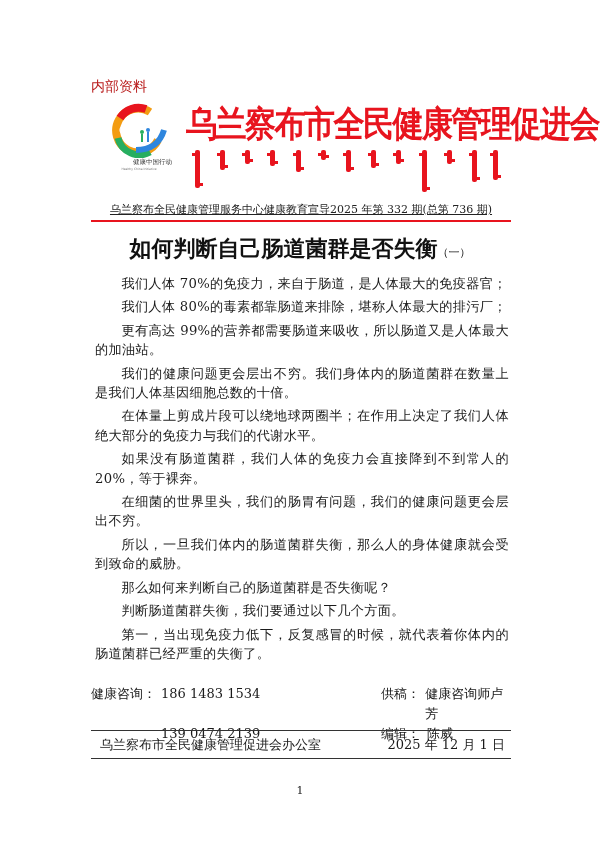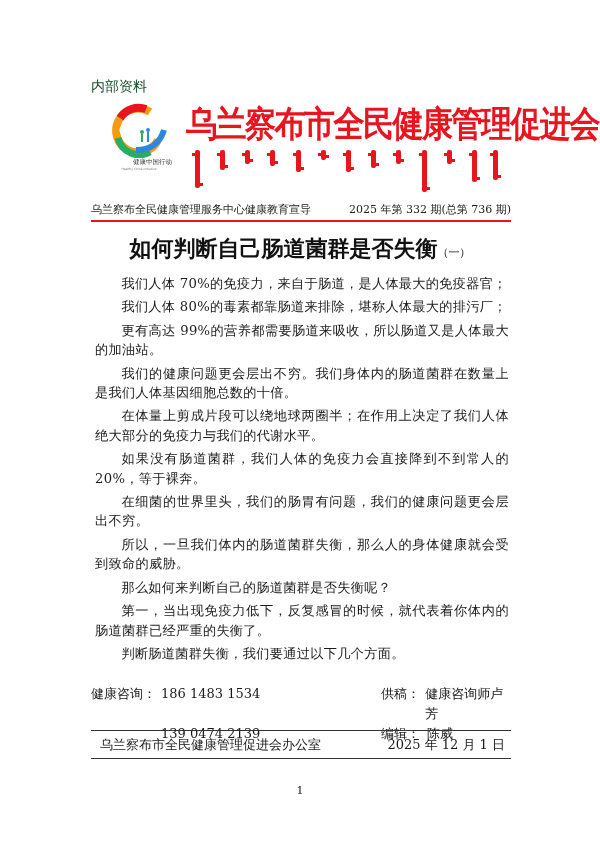--- a/index.html
+++ b/index.html
@@ -4,21 +4,21 @@
   <style>
     html, body { margin: 0; padding: 0; background: #ffffff; }
     body {
       width: 600px; height: 845px; position: relative; overflow: hidden;
       font-family: "DejaVu Serif", "Liberation Serif", serif;
       color: #1a1a1a;
     }
     .abs { position: absolute; }
     .internal-label {
       left: 91px; top: 78px; font-size: 14px;
-      font-family: "DejaVu Sans", "Liberation Sans", sans-serif; color: #14532d;
+      font-family: "DejaVu Sans", "Liberation Sans", sans-serif; color: #b91c1c;
     }
     
     .logo { left: 106px; top: 100px; width: 66px; height: 80px; }
     .logo-caption {
       position: absolute; left: 0; top: 58px; width: 66px; text-align: right;
       font-family: "DejaVu Sans", sans-serif; font-size: 6.5px; color: #333;
     }
     .logo-sub {
       position: absolute; left: 0; top: 67px; width: 66px; text-align: center;
       font-family: "DejaVu Sans", sans-serif; font-size: 3px; color: #777;
@@ -35,22 +35,23 @@
     }
     .mg-col::before {
       content: ""; position: absolute; left: -3px; top: 3px; width: 6px; height: 3px; background: #e8141e;
     }
     .mg-col::after {
       content: ""; position: absolute; right: -3px; bottom: 2px; width: 6px; height: 3px; background: #e8141e;
     }
     
     .issue-row {
       left: 91px; top: 202px; width: 420px; font-size: 11px; white-space: nowrap;
-      display: flex; justify-content: space-between; color: #222;
+      display: flex; justify-content: center; color: #222;
       font-family: "DejaVu Serif", serif;
+      text-decoration: underline;
     }
     .red-rule { left: 91px; top: 220px; width: 420px; height: 2px; background: #e8141e; }
     .article-title {
       left: 0; top: 234px; width: 600px; text-align: center; font-size: 22px;
       font-weight: bold; color: #111; white-space: nowrap;
     }
     .article-title .part { font-size: 11px; font-weight: normal; }
     
     .body-text {
       left: 91px; top: 270px; width: 422px; font-size: 13.2px; line-height: 19.4px;
@@ -123,22 +124,22 @@
 <div class="abs body-text">
   <p>我们人体 70%的免疫力，来自于肠道，是人体最大的免疫器官；</p>
   <p>我们人体 80%的毒素都靠肠道来排除，堪称人体最大的排污厂；</p>
   <p>更有高达 99%的营养都需要肠道来吸收，所以肠道又是人体最大的加油站。</p>
   <p>我们的健康问题更会层出不穷。我们身体内的肠道菌群在数量上是我们人体基因细胞总数的十倍。</p>
   <p>在体量上剪成片段可以绕地球两圈半；在作用上决定了我们人体绝大部分的免疫力与我们的代谢水平。</p>
   <p>如果没有肠道菌群，我们人体的免疫力会直接降到不到常人的 20%，等于裸奔。</p>
   <p>在细菌的世界里头，我们的肠胃有问题，我们的健康问题更会层出不穷。</p>
   <p>所以，一旦我们体内的肠道菌群失衡，那么人的身体健康就会受到致命的威胁。</p>
   <p>那么如何来判断自己的肠道菌群是否失衡呢？</p>
+  <p>判断肠道菌群失衡，我们要通过以下几个方面。</p>
   <p>第一，当出现免疫力低下，反复感冒的时候，就代表着你体内的肠道菌群已经严重的失衡了。</p>
-  <p>判断肠道菌群失衡，我们要通过以下几个方面。</p>
 </div>
 
 <div class="abs contact">
   <div class="contact-row">
     <div class="contact-left">
       <span class="lbl">健康咨询：</span>
       <span>186 1483 1534</span>
     </div>
     <div class="contact-right">
       <span class="lbl">供稿：</span>

